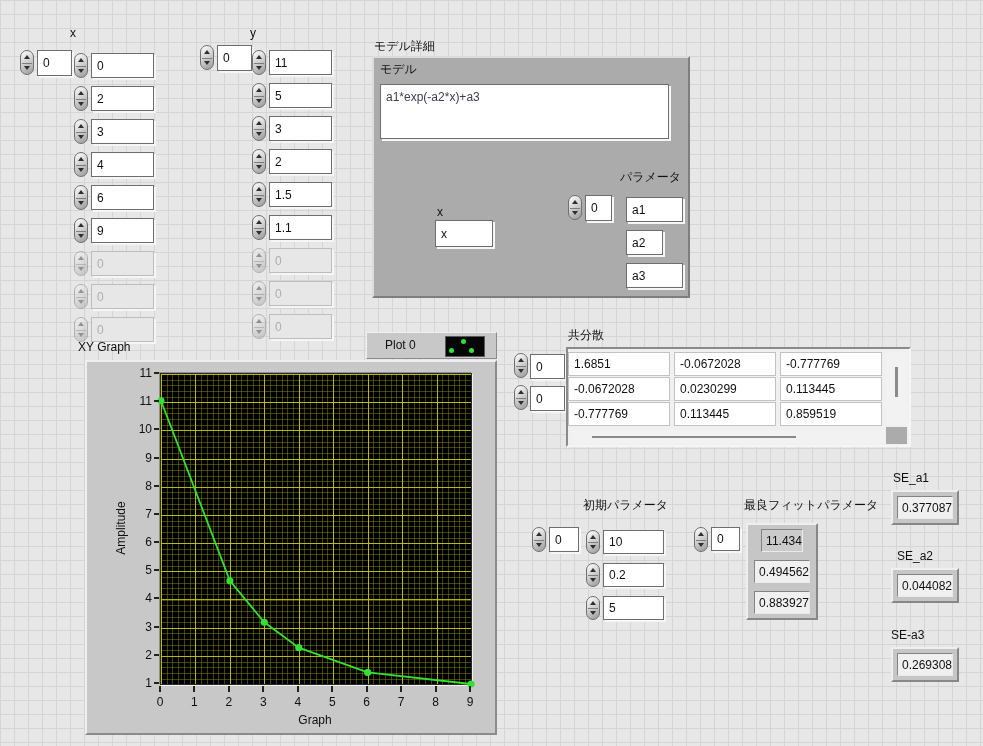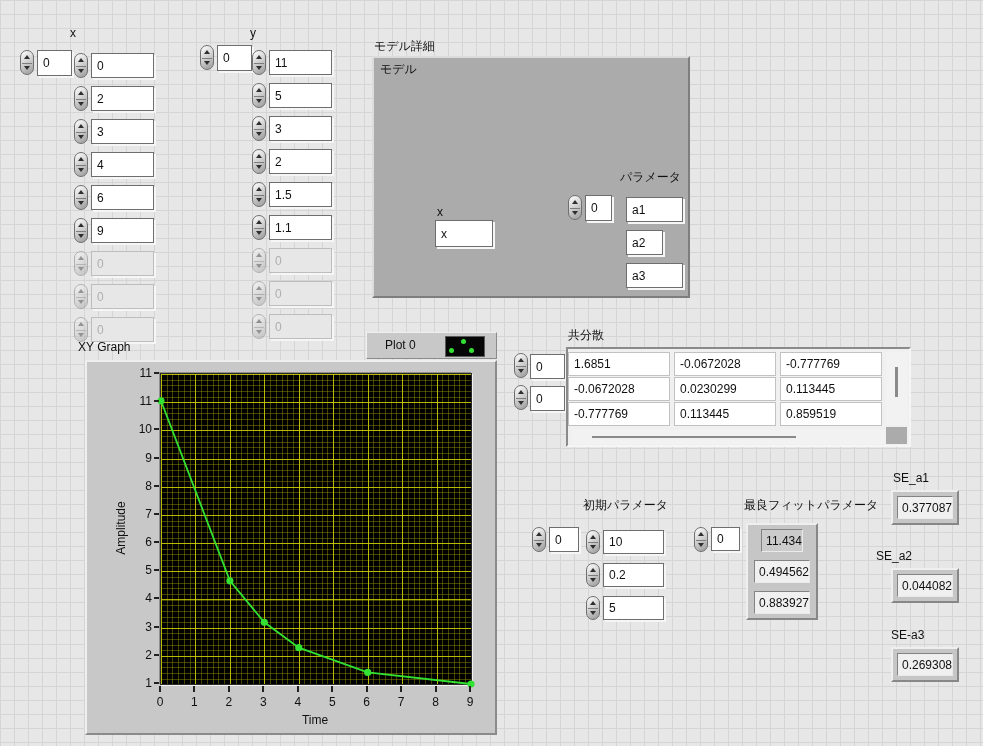--- a/index.html
+++ b/index.html
@@ -219,20 +219,21 @@
           <i class="u"></i>
           <i class="d"></i>
         </span>
         <span class="vbox" style="width: 63px;">0</span>
       </div>
     </div>
 
   <div class="lbl" style="left:374px;top:39px">モデル詳細</div>
   <div class="cluster" style="left:372px;top:56px;width:318px;height:242px"></div>
   <div class="lbl" style="left:380px;top:62px">モデル</div>
+  <div class="vbox" style="position:absolute;left:380px;top:84px;width:289px;height:55px;align-items:flex-start;padding-top:5px;color:#3c3c50">a1*exp(-a2*x)+a3</div>
   <div class="lbl" style="left:437px;top:205px">x</div>
   <div class="vbox" style="position:absolute;left:435px;top:220px;width:58px;height:27px">x</div>
   <div class="lbl" style="left:620px;top:170px">パラメータ</div>
   <div class="idx" style="left:568px;top:195px">
     <span class="spin">
         <i class="u"></i>
         <i class="d"></i>
       </span>
     <span class="vbox" style="width:27px;height:26px">0</span>
   </div>
@@ -292,21 +293,21 @@
         <polyline points="0,26.772727272727252 68.88888888888889,206.85454545454544 103.33333333333333,248.28181818181818 137.77777777777777,273.6454545454546 206.66666666666666,298.44545454545454 310,310" fill="none" stroke="#32e132" stroke-width="1.8"></polyline>
         <circle cx="0" cy="26.772727272727252" r="3.6" fill="#32e132"></circle>
         <circle cx="68.88888888888889" cy="206.85454545454544" r="3.6" fill="#32e132"></circle>
         <circle cx="103.33333333333333" cy="248.28181818181818" r="3.6" fill="#32e132"></circle>
         <circle cx="137.77777777777777" cy="273.6454545454546" r="3.6" fill="#32e132"></circle>
         <circle cx="206.66666666666666" cy="298.44545454545454" r="3.6" fill="#32e132"></circle>
         <circle cx="310" cy="310" r="3.6" fill="#32e132"></circle>
       </svg>
   </div>
   <div class="lbl" style="left:121px;top:528px;transform:translate(-50%,-50%) rotate(-90deg)">Amplitude</div>
-  <div class="lbl" style="left:315px;top:713px;transform:translateX(-50%)">Time</div>
+  <div class="lbl" style="left:315px;top:713px;transform:translateX(-50%)">Graph</div>
   <div id="axis-layer">
       <div class="tickY" style="left: 122px; top: 676px;">1</div>
       <div class="dashY" style="left: 154px; top: 682px;"></div>
       <div class="tickY" style="left: 122px; top: 647.818px;">2</div>
       <div class="dashY" style="left: 154px; top: 653.818px;"></div>
       <div class="tickY" style="left: 122px; top: 619.636px;">3</div>
       <div class="dashY" style="left: 154px; top: 625.636px;"></div>
       <div class="tickY" style="left: 122px; top: 591.455px;">4</div>
       <div class="dashY" style="left: 154px; top: 597.455px;"></div>
       <div class="tickY" style="left: 122px; top: 563.273px;">5</div>
@@ -390,21 +391,21 @@
   <div class="plat" style="left:746px;top:523px;width:72px">
     <span class="ind gray">11.434</span>
     <span class="ind">0.494562</span>
     <span class="ind">0.883927</span>
   </div>
 
   <div class="lbl" style="left:893px;top:471px">SE_a1</div>
   <div class="plat" style="left:891px;top:490px;width:68px">
     <span class="ind">0.377087</span>
   </div>
-  <div class="lbl" style="left:876px;top:549px">SE_a2</div>
+  <div class="lbl" style="left:897px;top:549px">SE_a2</div>
   <div class="plat" style="left:891px;top:568px;width:68px">
     <span class="ind">0.044082</span>
   </div>
   <div class="lbl" style="left:891px;top:628px">SE-a3</div>
   <div class="plat" style="left:891px;top:647px;width:68px">
     <span class="ind">0.269308</span>
   </div>
 
 </div>
 

